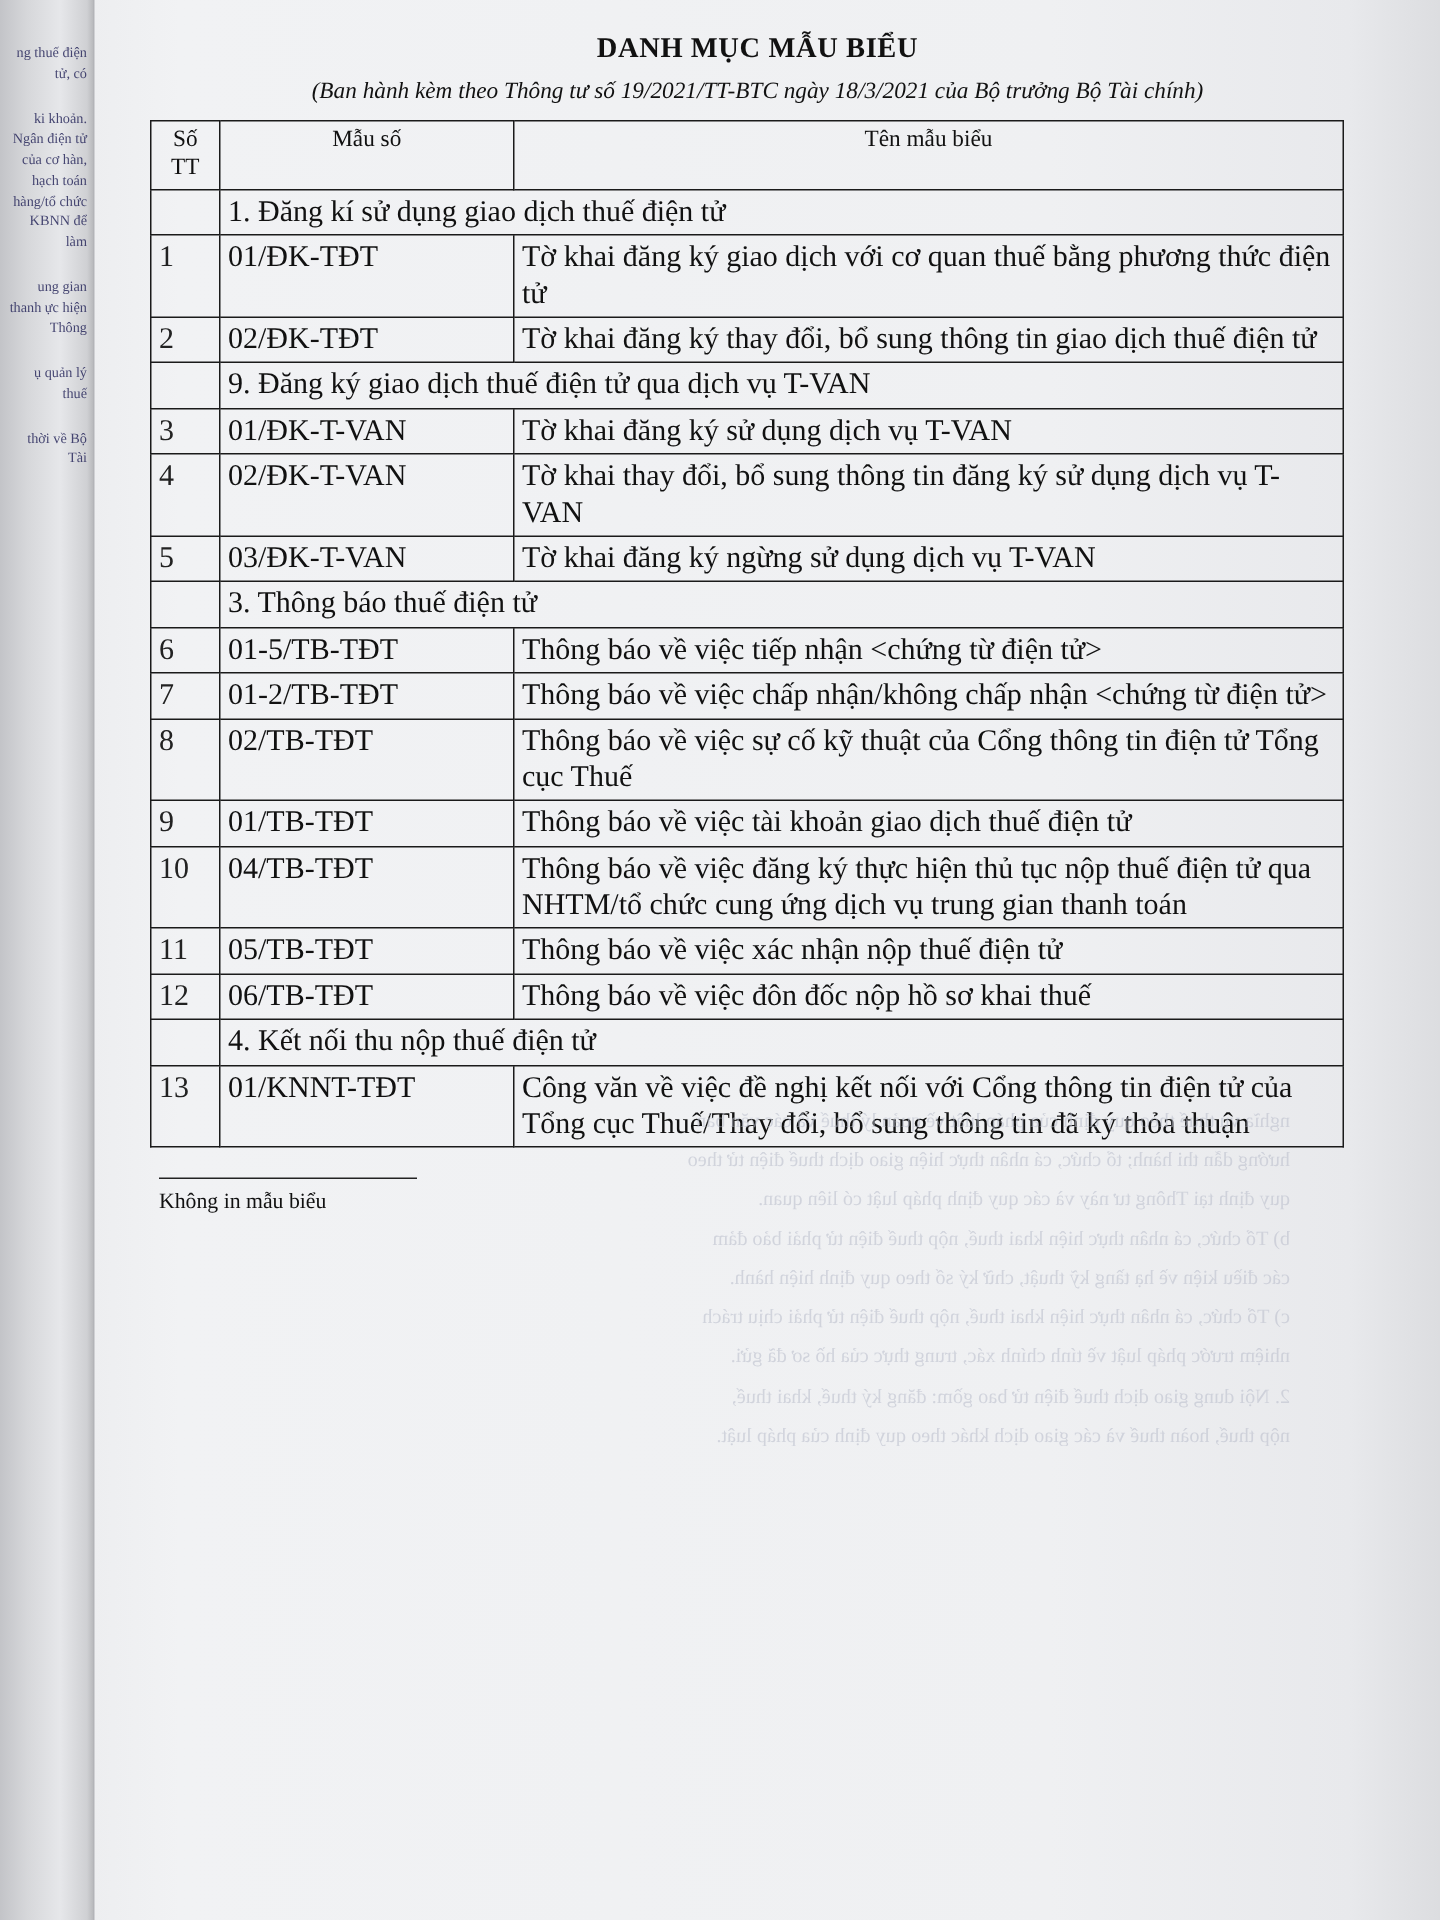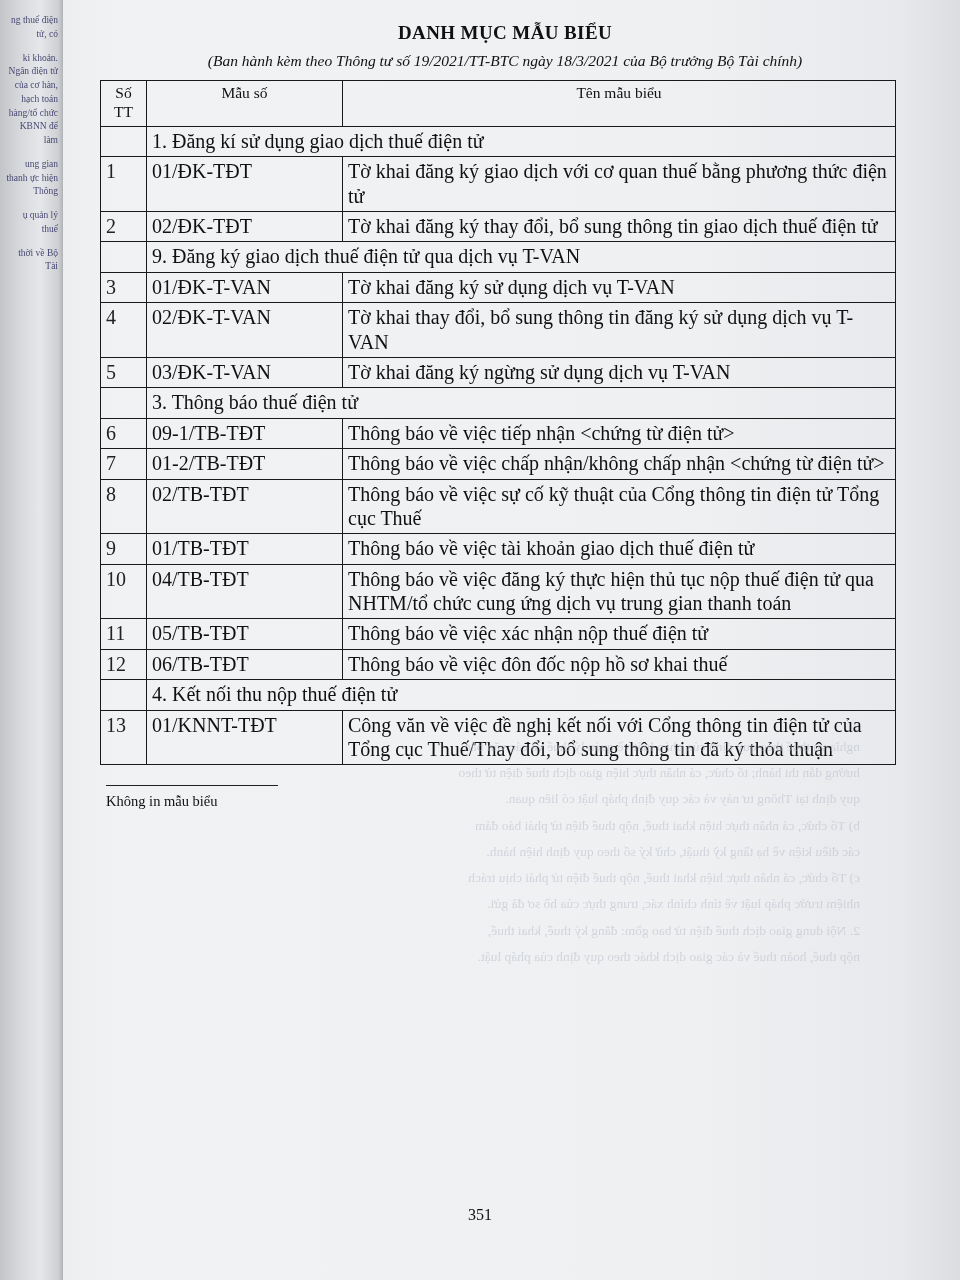--- a/index.html
+++ b/index.html
@@ -38,21 +38,21 @@
     left: 4px;
     top: 14px;
     width: 54px;
     font-size: 9.5px;
     line-height: 1.45;
     color: #2b2b5e;
     text-align: right;
     opacity: .85;
     font-family: "Liberation Serif", serif;
   }
-  .spine-text p { margin: 0 0 10px 0; }
+  .spine-text p { margin: 16px 0 10px 0; }
 
   
   .content {
     position: absolute;
     left: 100px;
     top: 0;
     width: 810px;
     height: 1280px;
   }
 
@@ -221,21 +221,21 @@
           <td class="stt">5</td>
           <td>03/ĐK-T-VAN</td>
           <td>Tờ khai đăng ký ngừng sử dụng dịch vụ T-VAN</td>
         </tr>
         <tr>
           <td class="stt"></td>
           <td class="section" colspan="2">3. Thông báo thuế điện tử</td>
         </tr>
         <tr>
           <td class="stt">6</td>
-          <td>09-1/TB-TĐT</td>
+          <td>01-5/TB-TĐT</td>
           <td>Thông báo về việc tiếp nhận &lt;chứng từ điện tử&gt;</td>
         </tr>
         <tr>
           <td class="stt">7</td>
           <td>01-2/TB-TĐT</td>
           <td>Thông báo về việc chấp nhận/không chấp nhận &lt;chứng từ điện tử&gt;</td>
         </tr>
         <tr>
           <td class="stt">8</td>
           <td>02/TB-TĐT</td>
@@ -285,15 +285,14 @@
     <p>hướng dẫn thi hành; tổ chức, cá nhân thực hiện giao dịch thuế điện tử theo</p>
     <p>quy định tại Thông tư này và các quy định pháp luật có liên quan.</p>
     <p>b) Tổ chức, cá nhân thực hiện khai thuế, nộp thuế điện tử phải bảo đảm</p>
     <p>các điều kiện về hạ tầng kỹ thuật, chữ ký số theo quy định hiện hành.</p>
     <p>c) Tổ chức, cá nhân thực hiện khai thuế, nộp thuế điện tử phải chịu trách</p>
     <p>nhiệm trước pháp luật về tính chính xác, trung thực của hồ sơ đã gửi.</p>
     <p>2. Nội dung giao dịch thuế điện tử bao gồm: đăng ký thuế, khai thuế,</p>
     <p>nộp thuế, hoàn thuế và các giao dịch khác theo quy định của pháp luật.</p>
   </div>
 
-  <div class="page-number">351</div>
 
 </div>
 
 </body></html>

